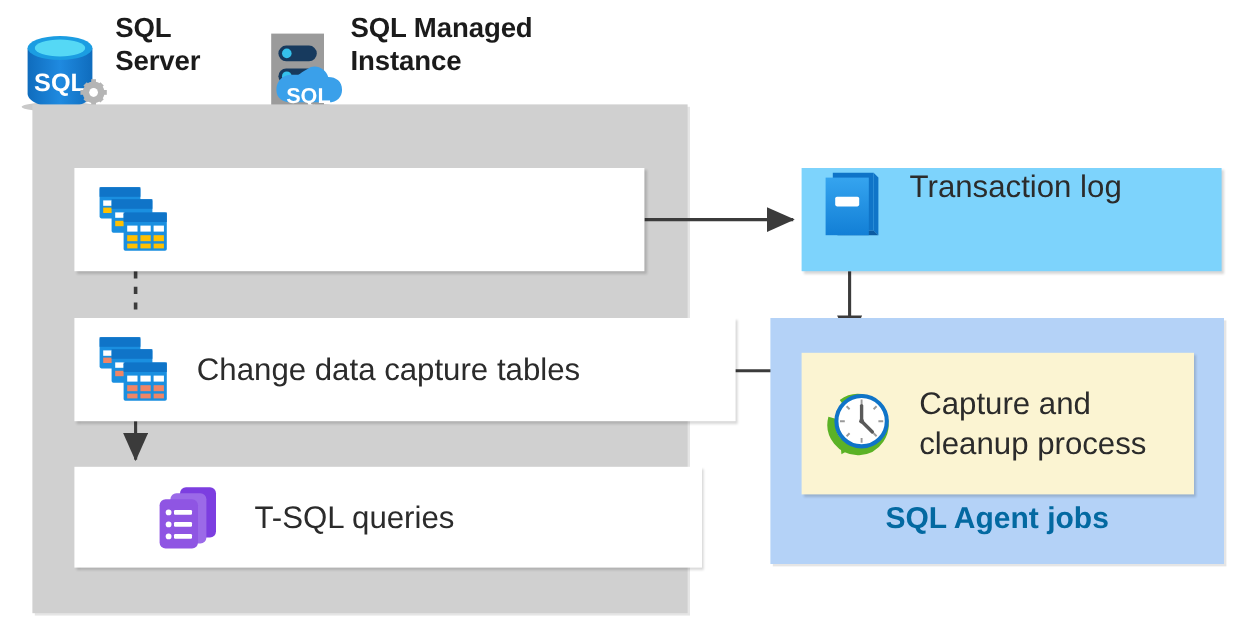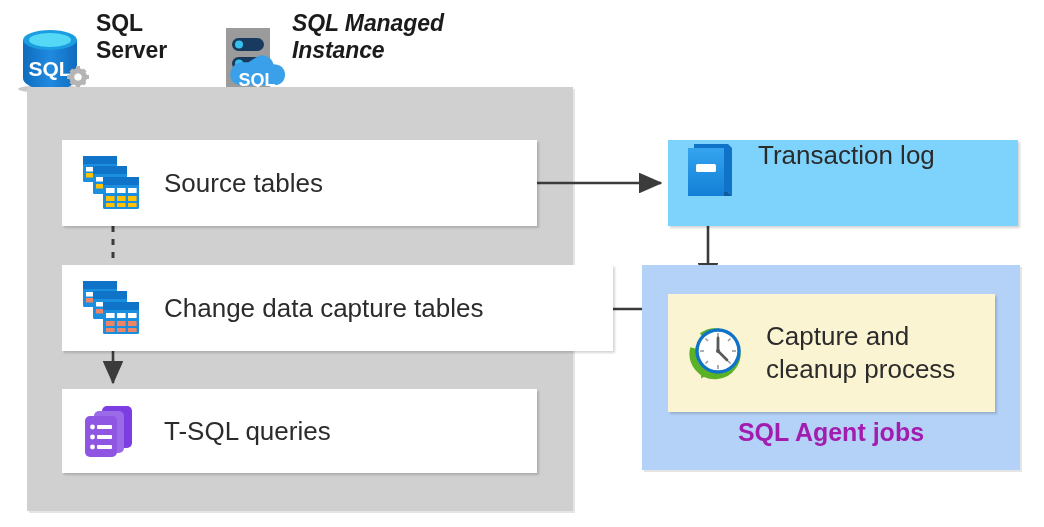--- a/index.html
+++ b/index.html
@@ -22,21 +22,21 @@
   
   .svc-label {
     position: absolute;
     font-weight: bold;
     font-size: 23px;
     line-height: 27px;
     color: #1b1b1b;
     letter-spacing: -0.1px;
   }
   #svc-sqlserver-label { left: 96px;  top: 10px; width: 130px; }
-  #svc-smi-label       { left: 292px; top: 10px; width: 210px; font-style: italic; }
+  #svc-smi-label       { left: 292px; top: 10px; width: 210px; }
 
   .icon-wrap { position: absolute; }
 
   
   #sql-container {
     position: absolute;
     left: 27px; top: 87px;
     width: 546px; height: 424px;
     background: #d0d0d0;
     box-shadow: 2px 2px 0 0 rgba(0,0,0,0.10);
@@ -44,21 +44,21 @@
 
   .white-row {
     position: absolute;
     background: #ffffff;
     box-shadow: 2px 2px 2px 0 rgba(0,0,0,0.16);
     display: flex;
     align-items: center;
   }
   #row-source-tables { left: 62px; top: 140px; width: 475px; height: 86px; }
   #row-cdc-tables    { left: 62px; top: 265px; width: 551px; height: 86px; }
-  #row-tsql-queries  { left: 62px; top: 389px; width: 475px; height: 84px; }
+  #row-tsql-queries  { left: 62px; top: 389px; width: 475px; height: 84px; padding-left: 48px; }
 
   .row-icon {
     position: relative;
     width: 62px; height: 62px;
     margin-left: 18px;
     flex: 0 0 62px;
   }
   .row-label {
     font-size: 26px;
     line-height: 30px;
@@ -105,21 +105,21 @@
     margin-left: 22px;
     white-space: pre-line;
   }
   #sql-agent-jobs-title {
     position: absolute;
     left: 642px; top: 418px;
     width: 378px;
     text-align: center;
     font-size: 25px;
     font-weight: bold;
-    color: #a21caf;
+    color: #0369a1;
   }
 
   
   #connectors {
     position: absolute;
     left: 0; top: 0;
     width: 1044px; height: 527px;
     pointer-events: none;
   }
 </style>
@@ -217,21 +217,20 @@
           <rect x="48" y="36" width="8.6" height="5" fill="#ffffff"></rect>
           <rect x="26" y="44" width="8.6" height="5" fill="#ffc000"></rect>
           <rect x="37" y="44" width="8.6" height="5" fill="#ffc000"></rect>
           <rect x="48" y="44" width="8.6" height="5" fill="#ffc000"></rect>
           <rect x="26" y="51" width="8.6" height="4" fill="#ffc000"></rect>
           <rect x="37" y="51" width="8.6" height="4" fill="#ffc000"></rect>
           <rect x="48" y="51" width="8.6" height="4" fill="#ffc000"></rect>
         </g>
       </svg>
     </div>
-    <div class="row-label">Source tables</div>
   </div>
 
   <div class="white-row" id="row-cdc-tables">
     <div class="row-icon">
       <svg viewBox="0 0 62 62" width="62" height="62">
         <g>
           <rect x="3" y="4" width="34" height="26" rx="1.5" fill="#1a8fe0"></rect>
           <rect x="3" y="4" width="34" height="8" fill="#0f74c8"></rect>
           <rect x="6" y="15" width="8" height="4.5" fill="#ffffff"></rect>
           <rect x="6" y="21" width="8" height="4.5" fill="#f08565"></rect>

